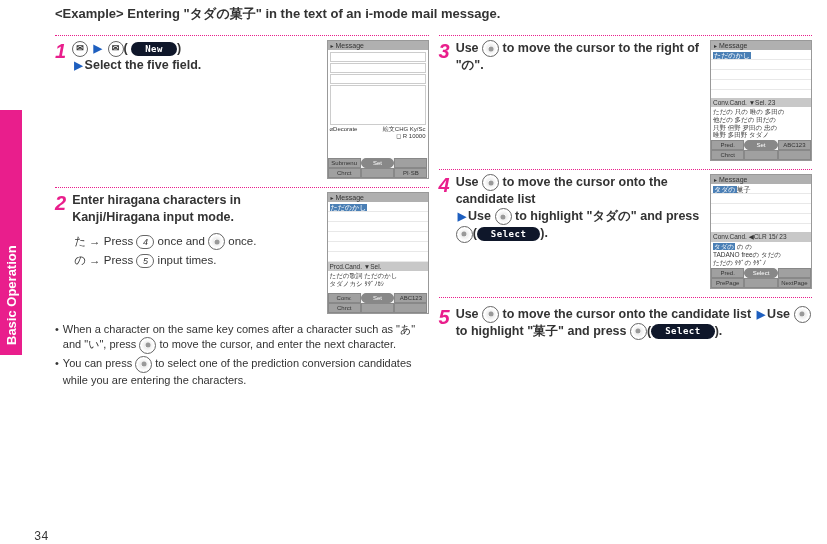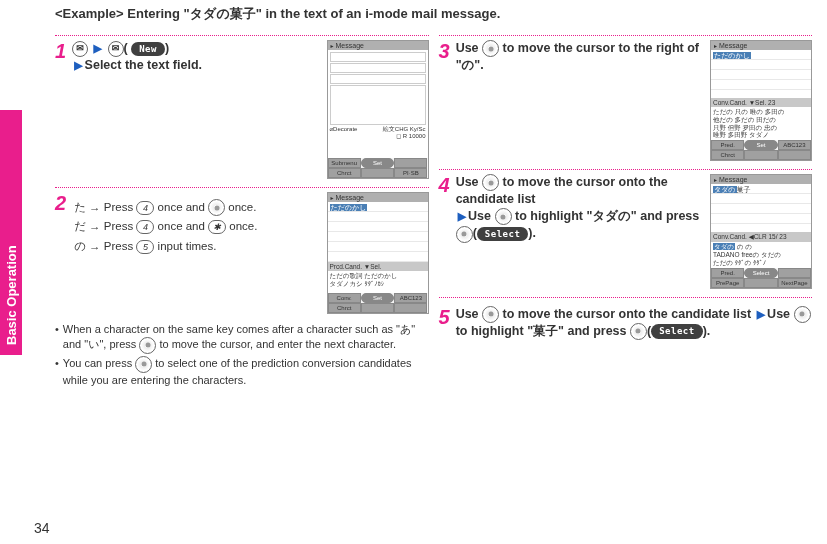--- a/index.html
+++ b/index.html
@@ -132,24 +132,24 @@
     .icon.dpad::after{
       content:'';
       position:absolute;
       width:5px;height:5px;border-radius:50%;
       background:#999;
       top:50%;left:50%;transform:translate(-50%,-50%);
     }
 
     .pill {
       display: inline-block;
-      background: #404040;
+      background: #0f172a;
       color: #fff;
       border-radius: 9px;
-      padding: 1px 8px;
+      padding: 1px 14px;
       font-size: 9px;
       vertical-align: middle;
       font-family: monospace;
       letter-spacing: 0.5px;
     }
 
     .key {
       display: inline-flex;
       border: 1.2px solid #666;
       border-radius: 8px;
@@ -245,23 +245,24 @@
       border:0.5px solid #888;
     }
     .ps-foot .mid{
       background:#888;
       color:#fff;
       border-radius:6px;
     }
 
     .page-num {
       position: absolute;
-      bottom: 8px;
+      bottom: 0;
       left: 34px;
-      font-size: 14px;
+      font-size: 12px;
+      font-family: Liberation Mono, monospace;
     }
 
     .step-row-with-shot{
       display:flex;
       gap:8px;
       align-items:flex-start;
       margin-bottom:8px;
     }
     .step-row-with-shot .text-part{flex:1;}
 
@@ -288,21 +289,21 @@
       <div class="step-row-with-shot">
         <div class="text-part">
           <div class="step">
             <div class="step-num">1</div>
             <div class="step-body">
               <span class="step-title">
                 <span class="icon mail"></span>
                 <span class="triangle">▶</span>
                 <span class="icon mail"></span>(
                 <span class="pill">New</span>)<br>
-                <span class="triangle">▶</span><span>Select the text field.</span>
+                <span class="triangle">▶</span><span>Select the five field.</span>
               </span>
             </div>
           </div>
         </div>
 
         <div class="phone-shot">
           <div class="ps-head">
               <span>Message</span>
             </div>
           <div class="ps-body" style="height:108px; position:relative;">
@@ -327,26 +328,24 @@
         </div>
       </div>
 
       <div class="dotted-line"></div>
 
       <div class="step-row-with-shot">
         <div class="text-part">
           <div class="step">
             <div class="step-num">2</div>
             <div class="step-body">
+              <div class="step-title">Enter hiragana characters in Kanji/Hiragana input mode.</div>
               <div class="substeps">
                 <div class="row">
                   <span>た</span><span> → Press </span><span class="key">4</span><span> once and </span><span class="icon dpad"></span><span> once.</span>
-                </div>
-                <div class="row">
-                  <span>だ</span><span> → Press </span><span class="key">4</span><span> once and </span><span class="key">✱</span><span> once.</span>
                 </div>
                 <div class="row">
                   <span>の</span><span> → Press </span><span class="key">5</span><span> input times.</span>
                 </div>
               </div>
             </div>
           </div>
         </div>
 
         <div class="phone-shot">

